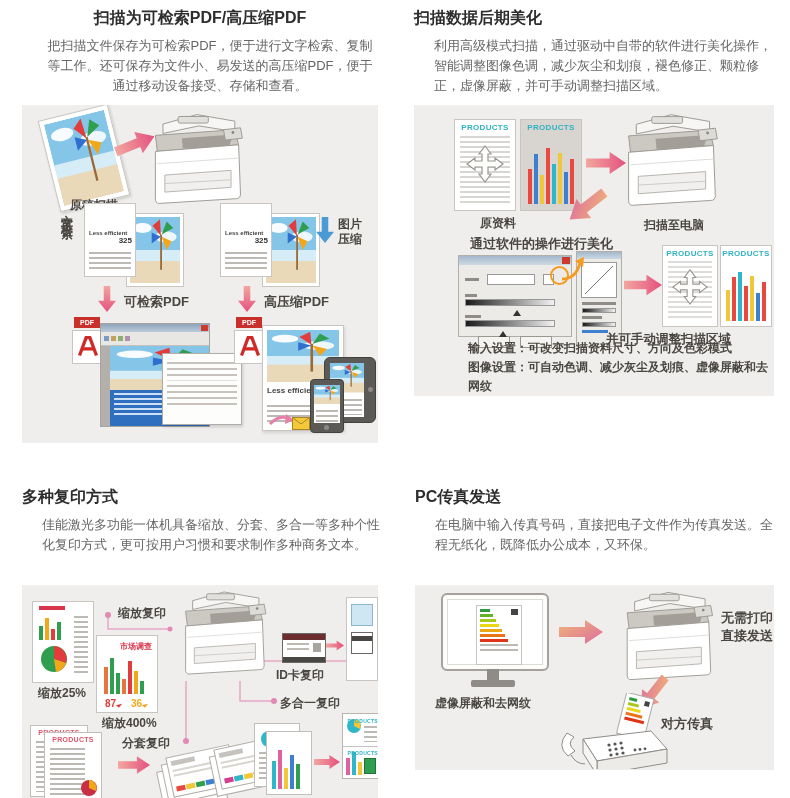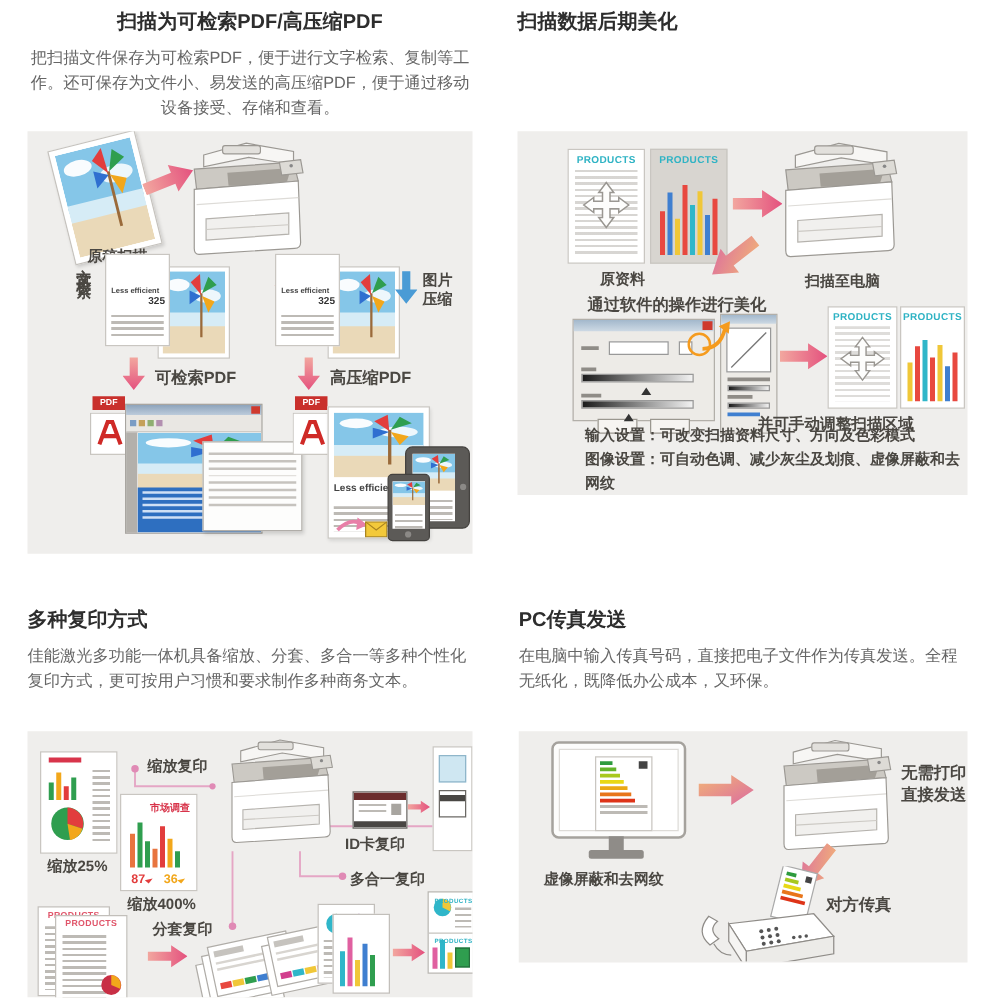--- a/index.html
+++ b/index.html
@@ -1,20 +1,20 @@
 <!DOCTYPE html>
 <html><head>
 <meta charset="utf-8">
 <style>
   html,body{margin:0;padding:0;}
   body{width:790px;height:798px;background:#fff;position:relative;overflow:hidden;
        font-family:"Liberation Sans","DejaVu Sans",sans-serif;color:#333;}
   .quad{position:absolute;}
   .q-title{font-size:16px;font-weight:bold;color:#2d2d2d;line-height:1.2;}
-  .q-body{font-size:13px;color:#666;line-height:20px;margin-top:9px;}
+  .q-body{font-size:13px;color:#666;line-height:20px;margin-top:9px;margin-left:20px;}
   .panel{position:absolute;background:#efeeec;overflow:hidden;}
   .lbl{position:absolute;font-weight:bold;color:#4a4742;font-size:12px;white-space:nowrap;}
   .lbl.big{font-size:13px;}
   .arr{position:absolute;}
   .artsvg{position:absolute;}
   .stripes{background:repeating-linear-gradient(#bdbab5 0 2px,transparent 2px 5px);}
   .doc{position:absolute;background:#fff;border:1px solid #c9c6c1;}
   .photo-card{position:absolute;background:#fff;border:1px solid #c6c3be;padding:4px;
               box-shadow:1px 2px 3px rgba(0,0,0,.15);}
   .mini-doc{position:absolute;background:#fff;border:1px solid #c9c6c1;overflow:hidden;}
@@ -260,20 +260,21 @@
     <polygon points="18,3 26,9 17,13" fill="#e87fa8"></polygon>
   </svg>
   <svg class="artsvg" style="left:270px;top:312px;width:18px;height:13px;">
     <rect x="0.5" y="0.5" width="17" height="12" fill="#f3c93a" stroke="#a98420"></rect>
     <polyline points="0.5,0.5 9,7 17.5,0.5" fill="none" stroke="#a98420"></polyline>
   </svg>
 </div>
 
 <div class="quad" style="left:414px;top:8px;width:362px;">
   <div class="q-title">扫描数据后期美化</div>
+  <div class="q-body">利用高级模式扫描，通过驱动中自带的软件进行美化操作，智能调整图像色调，减少灰尘和划痕，褪色修正、颗粒修正，虚像屏蔽，并可手动调整扫描区域。</div>
 </div>
 
 <div class="panel" style="left:414px;top:105px;width:360px;height:291px;">
   <div class="doc" style="left:40px;top:14px;width:60px;height:90px;">
     <div class="products-t" style="margin-top:3px;">PRODUCTS</div>
     <div class="stripes" style="position:absolute;left:5px;right:5px;top:16px;bottom:5px;opacity:.6;"></div>
     <svg style="position:absolute;left:10px;top:24px;width:40px;height:40px;">
         <use href="#cross4"></use>
       </svg>
   </div>

